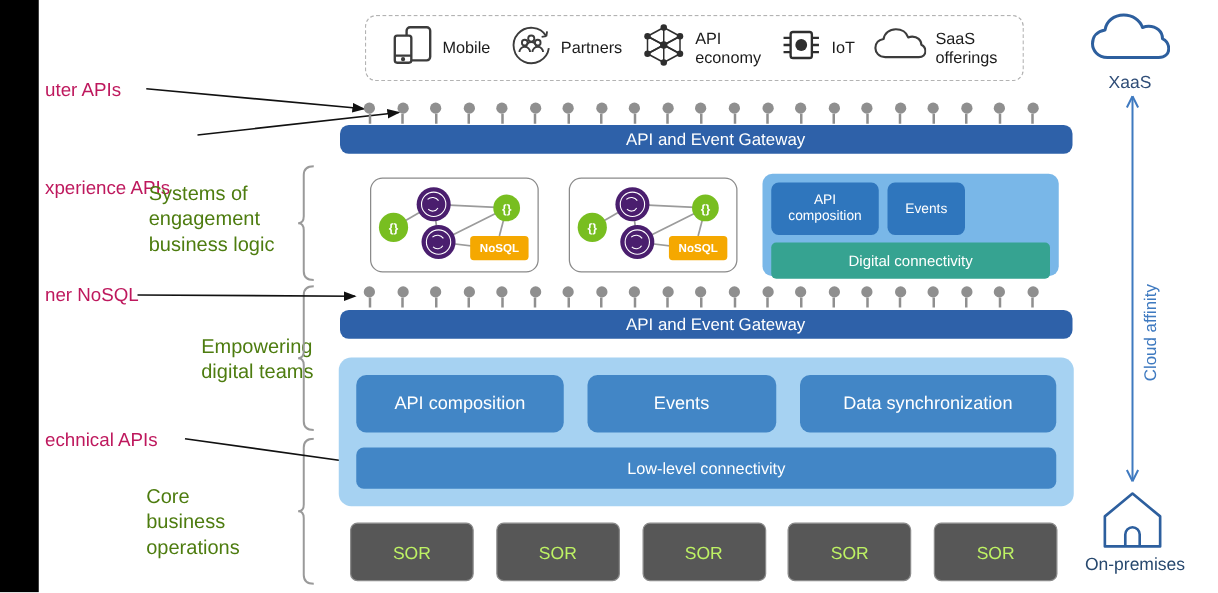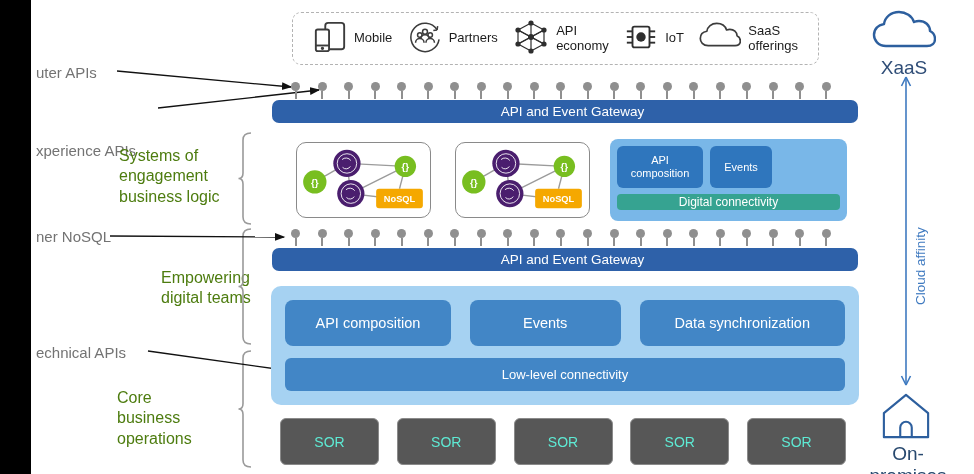--- a/index.html
+++ b/index.html
@@ -1,51 +1,51 @@
 <!DOCTYPE html>
 <html><head>
 <meta charset="utf-8">
 <style>
   html,body{margin:0;padding:0;background:#fff;}
   #canvas{position:relative;width:974px;height:474px;background:#fff;overflow:hidden;
           font-family:"Liberation Sans",sans-serif;}
   .abs{position:absolute;}
   .pre{white-space:pre-line;}
-  .left-label{font-size:15px;color:#737373;}
+  .left-label{font-size:15px;color:#be185d;}
   .section-label{font-size:16px;color:#4d7c0f;line-height:1.28;}
   .gateway{background:#2e61a9;border-radius:7px;color:#fff;font-size:13.5px;
            display:flex;align-items:center;justify-content:center;padding-left:15px;}
   .dots-row{display:flex;justify-content:space-between;}
   .dot{display:flex;flex-direction:column;align-items:center;}
   .dot i{display:block;}
   .dot-head{width:9px;height:9px;border-radius:50%;background:#8f8f8f;}
   .dot-stem{width:2px;height:8px;background:#8f8f8f;}
   .channels{border:1.6px dashed #b3b3b3;border-radius:9px;display:flex;align-items:center;
             justify-content:space-between;padding:0 20px;box-sizing:border-box;gap:14px;}
   .channel{display:flex;align-items:center;gap:7px;}
   .ch-label{font-size:13px;color:#1c1c1c;line-height:1.12;}
   .ms-box{background:#fff;border:1.5px solid #8a8a8a;border-radius:10px;box-sizing:border-box;}
   .svgt{fill:#fff;font:bold 10px "Liberation Sans",sans-serif;text-anchor:middle;}
   .nosqlt{fill:#fff;font:bold 9.5px "Liberation Sans",sans-serif;text-anchor:middle;}
   .panel{background:#79b7e8;border-radius:8px;box-sizing:border-box;padding:7px;}
   .panel-row{display:flex;gap:7px;}
   .panel-box{background:#2f76bd;border-radius:6px;color:#fff;font-size:11px;line-height:1.15;
              display:flex;align-items:center;justify-content:center;text-align:center;}
-  .teal-bar{background:#36a391;border-radius:4px;color:#fff;font-size:12px;height:16px;
+  .teal-bar{background:#36a391;border-radius:4px;color:#fff;font-size:12px;height:29px;
             display:flex;align-items:center;justify-content:center;margin-top:6px;}
   .big-panel{background:#a6d2f2;border-radius:10px;box-sizing:border-box;padding:14px;}
   .big-row{display:flex;gap:19px;}
   .big-box{background:#4286c6;border-radius:8px;color:#fff;font-size:14.5px;height:46px;
            display:flex;align-items:center;justify-content:center;}
   .low-bar{background:#4286c6;border-radius:6px;color:#fff;font-size:13px;height:33px;
            display:flex;align-items:center;justify-content:center;margin-top:12px;}
   .sor-row{display:flex;justify-content:space-between;}
   .sor-box{width:97px;height:45px;background:#575757;border-radius:6px;border:1px solid #8a8a8a;
-           color:#5eead4;font-size:14px;display:flex;align-items:center;justify-content:center;}
-  .rail-label{font-size:19px;color:#2f4d77;text-align:center;}
+           color:#bef264;font-size:14px;display:flex;align-items:center;justify-content:center;}
+  .rail-label{font-size:14px;color:#2f4d77;text-align:center;}
   .cloud-affinity{writing-mode:vertical-rl;transform:rotate(180deg);font-size:13.5px;color:#3f7ac0;}
   .crop-bar{background:#000;}
 </style>
 </head>
 <body>
 
 <div id="canvas">
 
   <div class="abs crop-bar" style="left:0;top:0;width:31px;height:474px;"></div>
 

